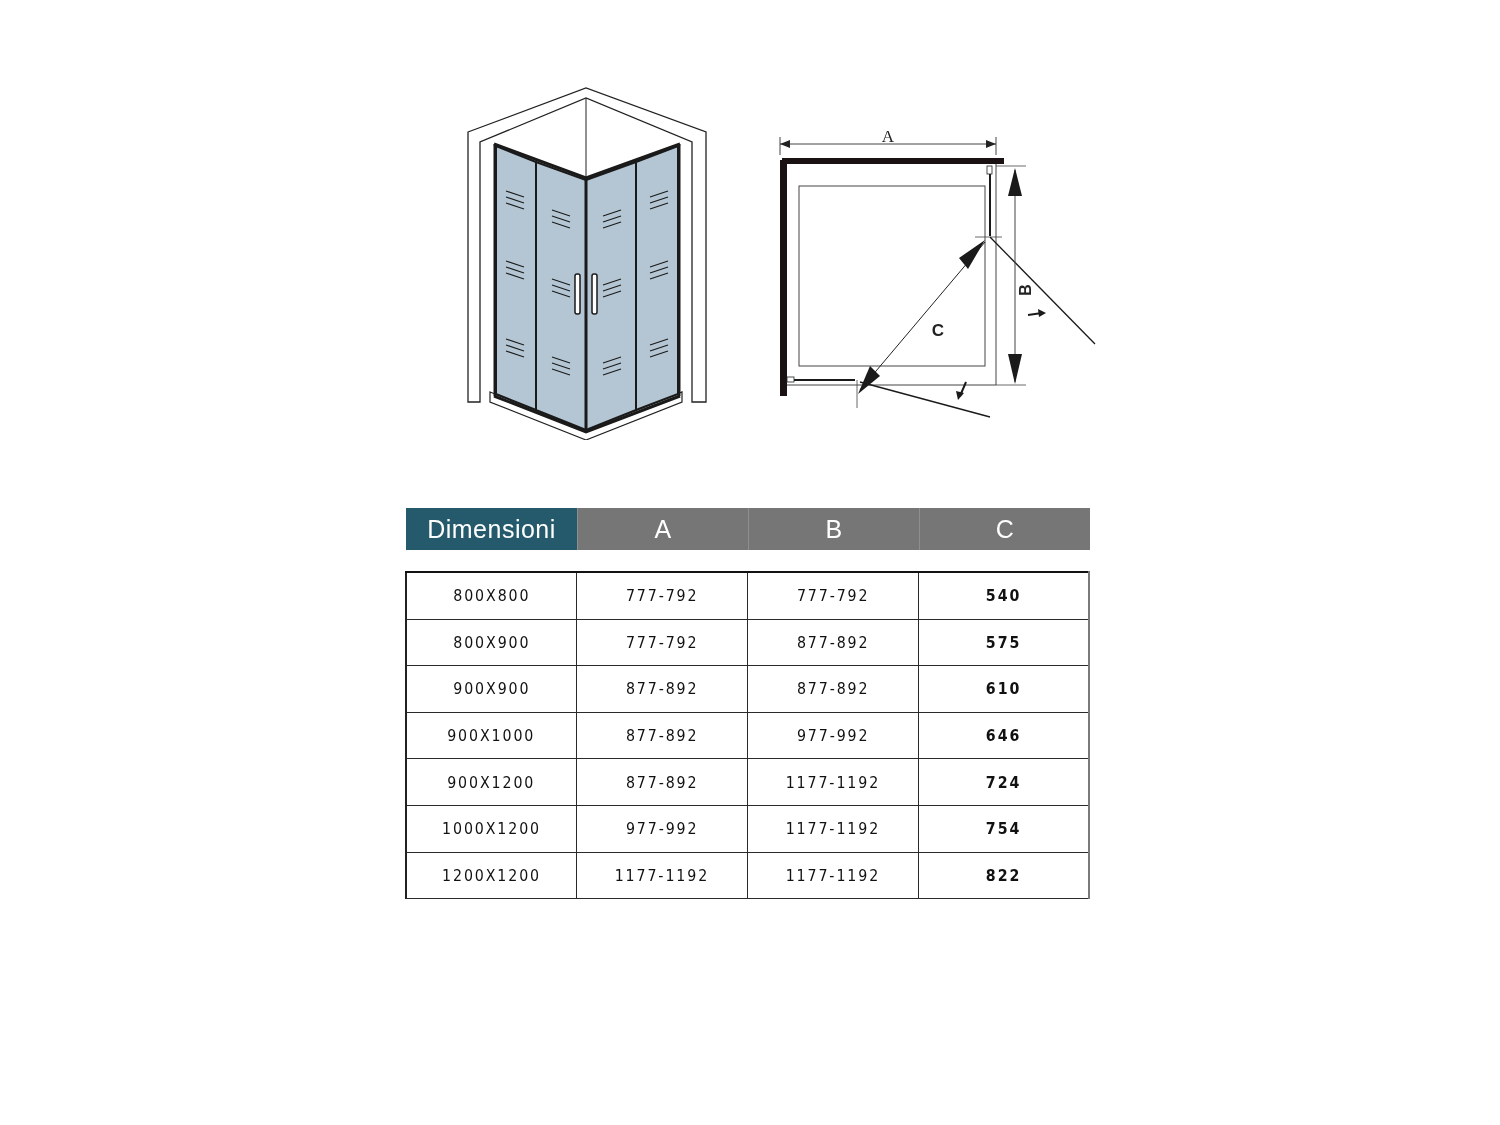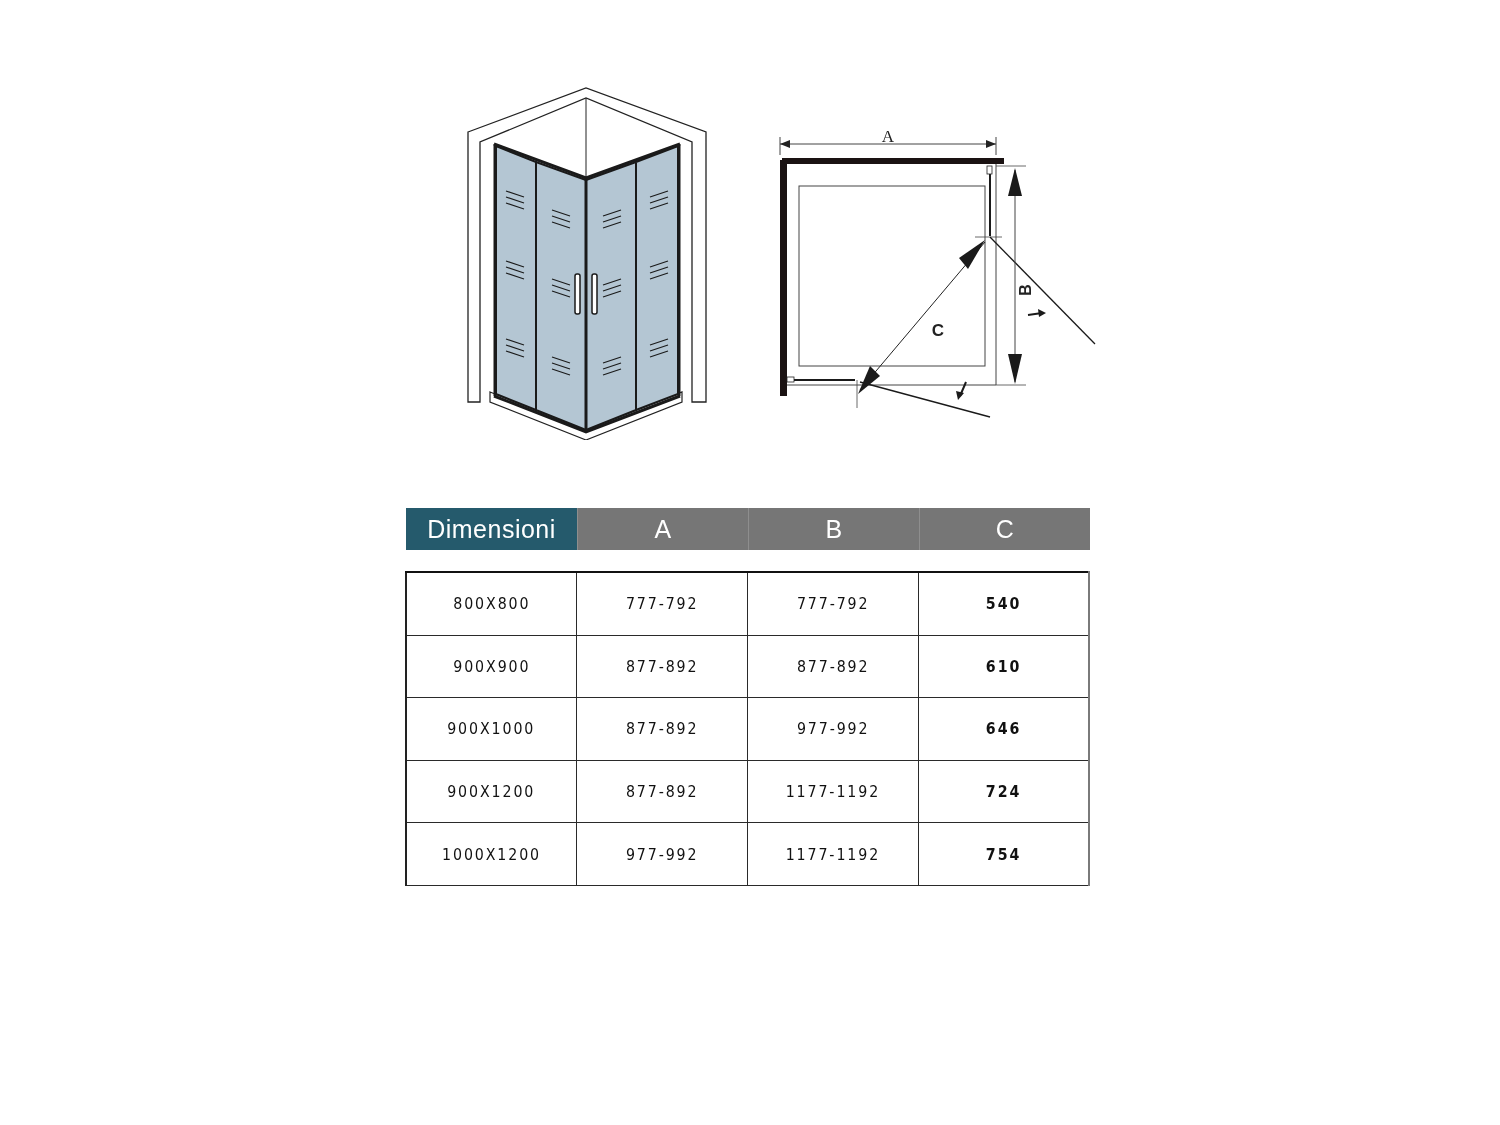--- a/index.html
+++ b/index.html
@@ -4,21 +4,21 @@
 <style>
   html, body { margin:0; padding:0; background:#ffffff; }
   body { width:1500px; height:1125px; position:relative; overflow:hidden; font-family:"Liberation Sans", sans-serif; }
   .iso-drawing { position:absolute; left:460px; top:80px; width:260px; height:360px; }
   .plan-drawing { position:absolute; left:770px; top:120px; width:330px; height:310px; }
   .header-row { position:absolute; left:406px; top:508px; width:684px; height:42px; display:flex;border-radius:20px; }
   .header-cell { height:42px; display:flex; align-items:center; justify-content:center; color:#ffffff; font-size:25px; letter-spacing:0.5px; box-sizing:border-box; }
   .header-cell.first { width:171px; background:#255a6c; font-size:25px; }
   .header-cell.gray { width:171px; background:#767676; border-left:1px solid #8e8e8e; }
   .data-table { position:absolute; left:405px; top:571px; width:685px; border-collapse:collapse; table-layout:fixed; }
-  .data-table td { height:45.6px; border:1.5px solid #2a2a2a; text-align:center; font-family:"DejaVu Sans", sans-serif; font-size:16.5px; letter-spacing:2.2px; color:#111; padding:8px; transform-origin:center; }
+  .data-table td { height:45.6px; border:1.5px solid #2a2a2a; text-align:center; font-family:"DejaVu Sans", sans-serif; font-size:16.5px; letter-spacing:2.2px; color:#111; padding:0; transform-origin:center; }
   .data-table tr:first-child td { border-top:2.5px solid #111; }
   .data-table td:last-child { border-right:2px solid #7a7a7a;font-weight:bold; }
   .data-table td:first-child { border-left:2px solid #222; }
   .cell-text { display:inline-block; transform:scaleX(0.86); }
 </style>
 </head>
 <body>
 
 <div class="iso-drawing">
   <svg width="260" height="360" viewBox="0 0 260 360" xmlns="http://www.w3.org/2000/svg">
@@ -140,20 +140,26 @@
 
 <table class="data-table">
   <tbody>
     <tr>
       <td><span class="cell-text">800X800</span></td>
       <td><span class="cell-text">777-792</span></td>
       <td><span class="cell-text">777-792</span></td>
       <td><span class="cell-text">540</span></td>
     </tr>
     <tr>
+      <td><span class="cell-text">800X900</span></td>
+      <td><span class="cell-text">777-792</span></td>
+      <td><span class="cell-text">877-892</span></td>
+      <td><span class="cell-text">575</span></td>
+    </tr>
+    <tr>
       <td><span class="cell-text">900X900</span></td>
       <td><span class="cell-text">877-892</span></td>
       <td><span class="cell-text">877-892</span></td>
       <td><span class="cell-text">610</span></td>
     </tr>
     <tr>
       <td><span class="cell-text">900X1000</span></td>
       <td><span class="cell-text">877-892</span></td>
       <td><span class="cell-text">977-992</span></td>
       <td><span class="cell-text">646</span></td>
@@ -163,14 +169,20 @@
       <td><span class="cell-text">877-892</span></td>
       <td><span class="cell-text">1177-1192</span></td>
       <td><span class="cell-text">724</span></td>
     </tr>
     <tr>
       <td><span class="cell-text">1000X1200</span></td>
       <td><span class="cell-text">977-992</span></td>
       <td><span class="cell-text">1177-1192</span></td>
       <td><span class="cell-text">754</span></td>
     </tr>
+    <tr>
+      <td><span class="cell-text">1200X1200</span></td>
+      <td><span class="cell-text">1177-1192</span></td>
+      <td><span class="cell-text">1177-1192</span></td>
+      <td><span class="cell-text">822</span></td>
+    </tr>
   </tbody>
 </table>
 
 </body></html>

